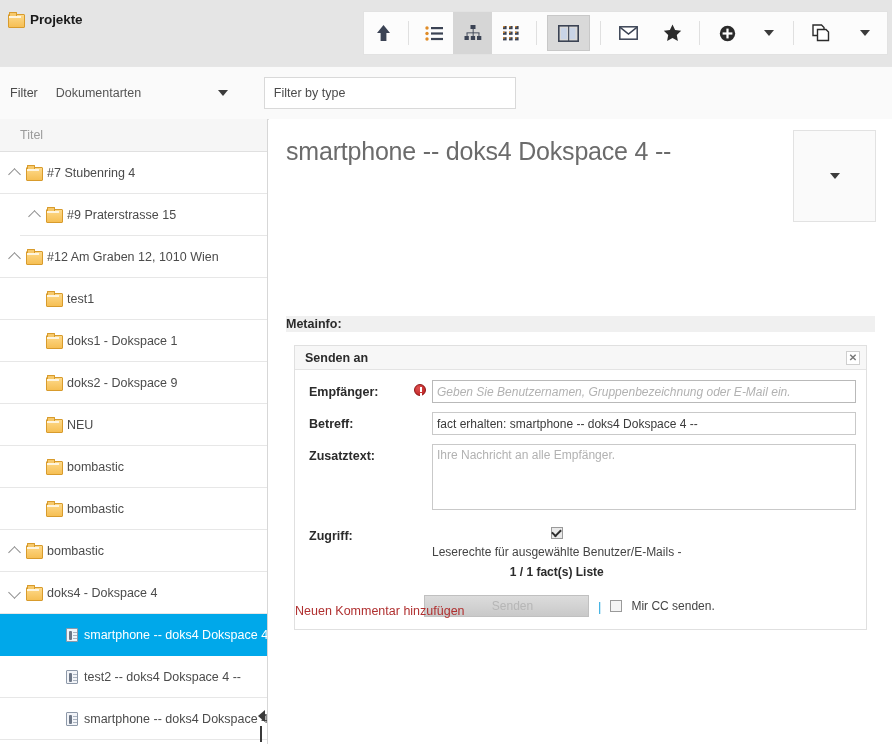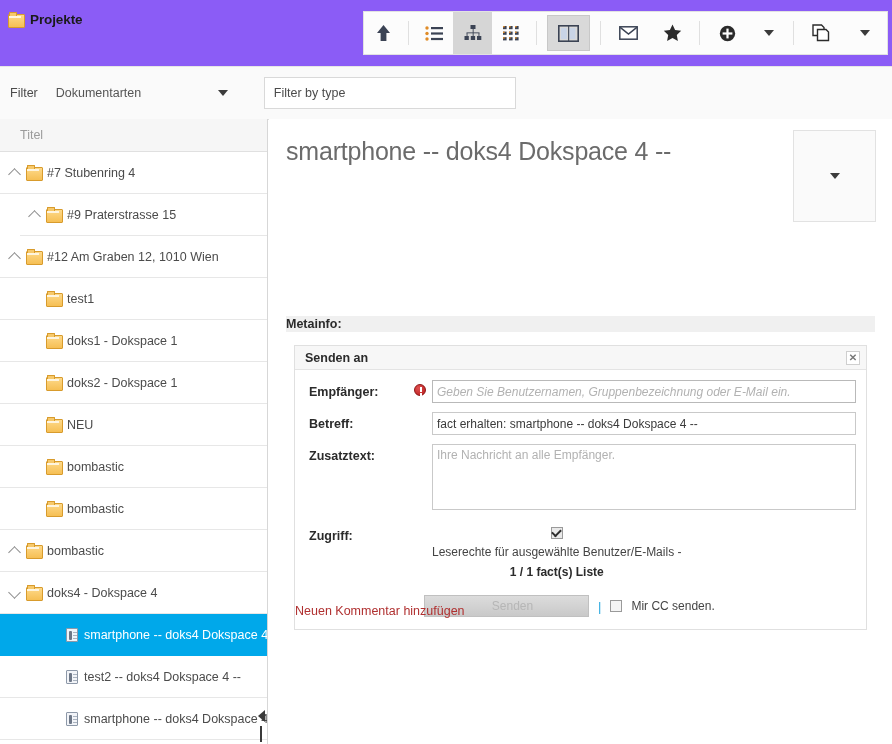--- a/index.html
+++ b/index.html
@@ -8,21 +8,21 @@
     width: 892px; height: 744px;
     background: #ffffff;
     font-family: "Liberation Sans", sans-serif;
     overflow: hidden;
   }
   #app { position: relative; width: 892px; height: 744px; background:#fff; }
 
   
   .topbar {
     position: absolute; left:0; top:0; width:892px; height:66px;
-    background:#8b5cf6;
+    background:#e5e5e5;
     display:flex; align-items:flex-start;
   }
   .brand {
     display:flex; align-items:center; gap:7px;
     padding: 12px 0 0 8px;
     font-size: 13.5px; font-weight: bold; color:#1a1a1a;
     letter-spacing:-0.1px;
   }
   .folder-ico {
     width:15px;height:12px;position:relative;display:inline-block;flex:0 0 auto;
@@ -398,21 +398,21 @@
           <span class="folder-ico" style="margin-right: 6px;">
             <i></i>
           </span>
           <span>doks1 - Dokspace 1</span>
         </div>
         <div class="tree-row" style="padding-left: 28px;">
           <span class="chev"></span>
           <span class="folder-ico" style="margin-right: 6px;">
             <i></i>
           </span>
-          <span>doks2 - Dokspace 1</span>
+          <span>doks2 - Dokspace 9</span>
         </div>
         <div class="tree-row" style="padding-left: 28px;">
           <span class="chev"></span>
           <span class="folder-ico" style="margin-right: 6px;">
             <i></i>
           </span>
           <span>NEU</span>
         </div>
         <div class="tree-row" style="padding-left: 28px;">
           <span class="chev"></span>

